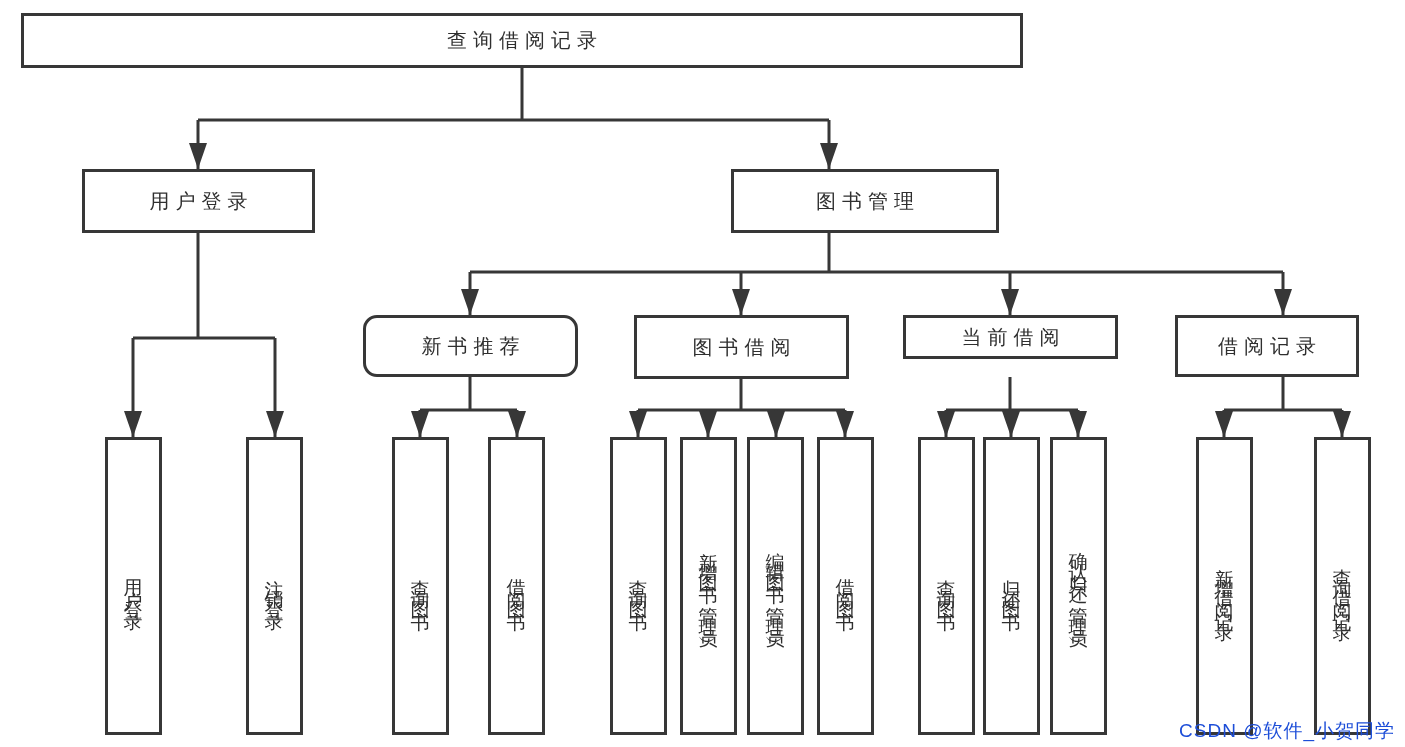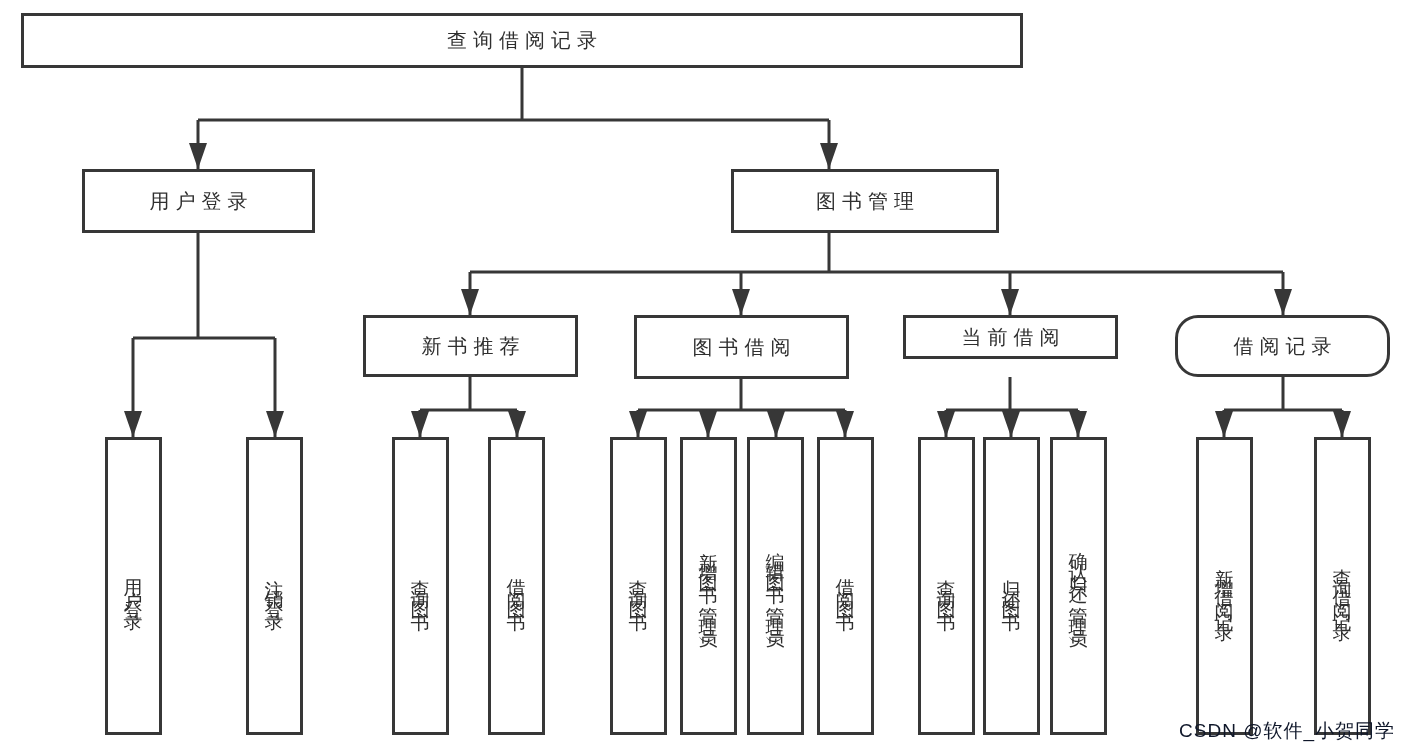--- a/index.html
+++ b/index.html
@@ -40,21 +40,21 @@
     font-size: 19px;
     letter-spacing: 11px;
     line-height: 1;
     white-space: nowrap;
   }
   .watermark {
     position: absolute;
     right: 10px;
     bottom: 3px;
     font-size: 19px;
-    color: #0f172a;
+    color: #1d4ed8;
     letter-spacing: 1px;
     z-index: 3;
     white-space: nowrap;
   }
 </style>
 </head>
 <body>
 
 <div class="canvas">
 
@@ -111,24 +111,24 @@
       <line x1="1224" y1="410" x2="1224" y2="437" marker-end="url(#arw)"></line>
       <line x1="1342" y1="410" x2="1342" y2="437" marker-end="url(#arw)"></line>
     </g>
   </svg>
 
   <div class="node hlabel" style="left:21px; top:13px; width:1002px; height:55px;">查询借阅记录</div>
 
   <div class="node hlabel" style="left:82px; top:169px; width:233px; height:64px;">用户登录</div>
   <div class="node hlabel" style="left:711px; top:169px; width:268px; height:64px;margin-left:20px;">图书管理</div>
 
-  <div class="node hlabel" style="left:363px; top:315px; width:215px; height:62px;">新书推荐</div>
+  <div class="node hlabel" style="left:363px; top:315px; width:215px; height:62px;border-radius:14px;">新书推荐</div>
   <div class="node hlabel" style="left:634px; top:315px; width:215px; height:64px;">图书借阅</div>
   <div class="node hlabel" style="left:903px; top:315px; width:215px; height:44px;">当前借阅</div>
-  <div class="node hlabel" style="left:1175px; top:315px; width:215px; height:62px;border-radius:23px;">借阅记录</div>
+  <div class="node hlabel" style="left:1175px; top:315px; width:184px; height:62px;">借阅记录</div>
 
   <div class="node leaf" style="left:105px; top:437px; width:57px; height:298px;">用户登录</div>
   <div class="node leaf" style="left:246px; top:437px; width:57px; height:298px;">注销登录</div>
 
   <div class="node leaf" style="left:392px; top:437px; width:57px; height:298px;">查询图书</div>
   <div class="node leaf" style="left:488px; top:437px; width:57px; height:298px;">借阅图书</div>
 
   <div class="node leaf" style="left:610px; top:437px; width:57px; height:298px;">查询图书</div>
   <div class="node leaf" style="left:680px; top:437px; width:57px; height:298px;">新增图书（管理员）</div>
   <div class="node leaf" style="left:747px; top:437px; width:57px; height:298px;">编辑图书（管理员）</div>

